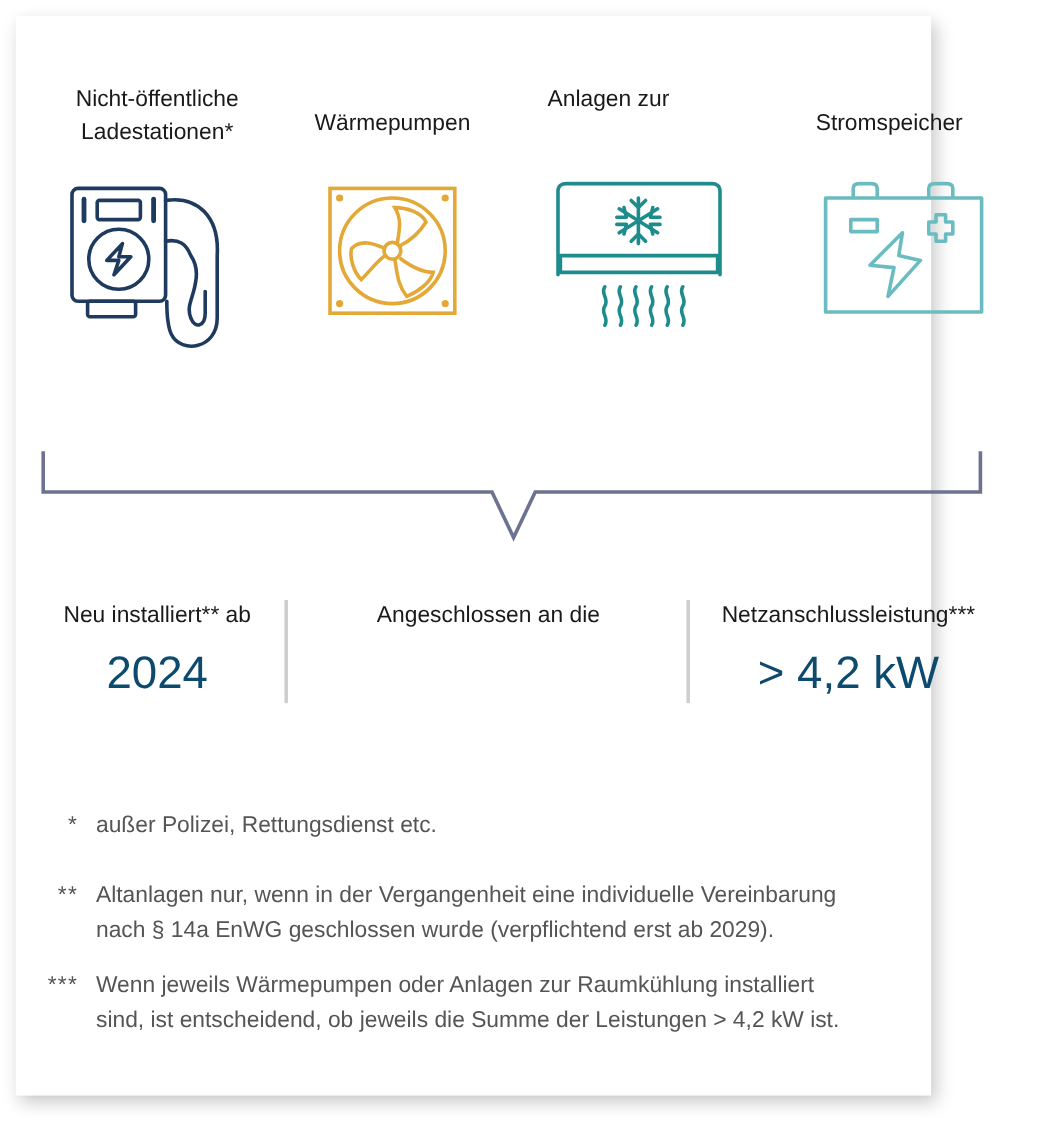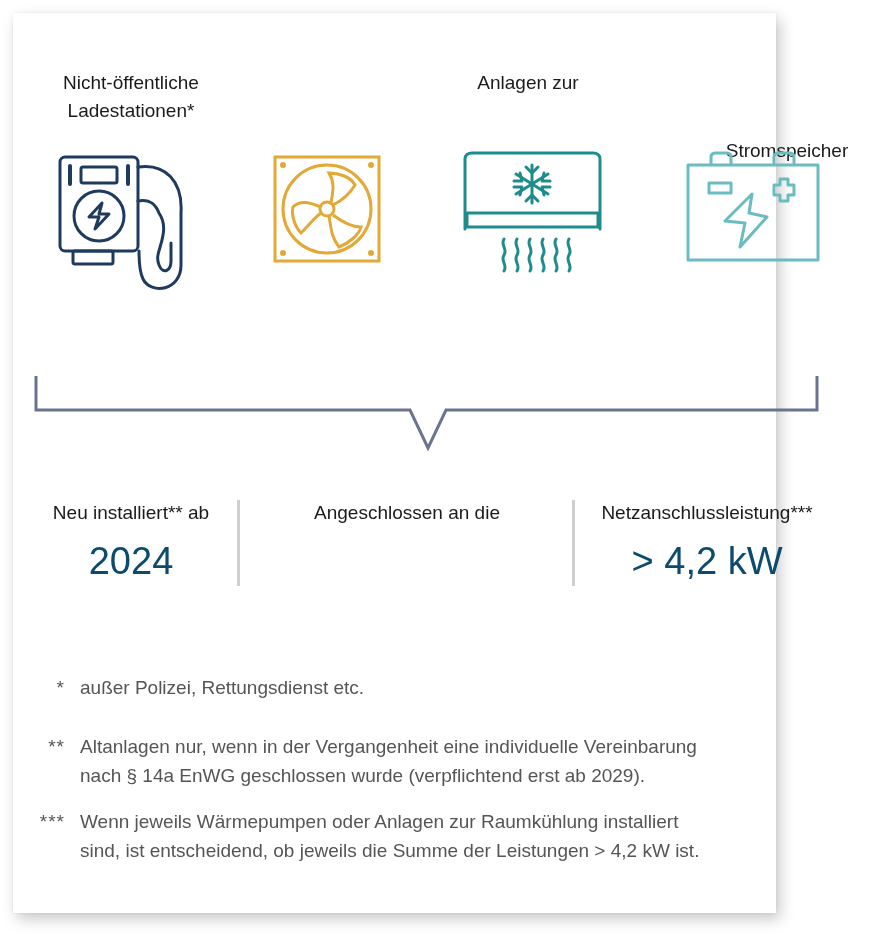--- a/index.html
+++ b/index.html
@@ -37,24 +37,27 @@
   </style>
 </head>
 <body>
 
 <div class="card">
 
   <div class="label" style="left:118px; top:56px;">
     <div>Nicht-öffentliche</div>
     <div>Ladestationen*</div>
   </div>
-  <div class="label" style="left:515px; top:56px;">
+  <div class="label" style="left:314px; top:76px;">
+    <div>Wärmepumpen</div>
+  </div>
+  <div class="label" style="left:494px; top:56px;">
     <div>Anlagen zur</div>
   </div>
-  <div class="label" style="left:774px; top:76px;margin-top:48px;">
+  <div class="label" style="left:728px; top:76px;">
     <div>Stromspeicher</div>
   </div>
 
   <svg class="icon" style="left:42px; top:140px;" width="130" height="140" viewBox="0 0 130 140">
     <g fill="none" stroke="#1f3a5f" stroke-width="3" stroke-linejoin="round" stroke-linecap="round">
       <rect x="5" y="4" width="78" height="94" rx="5"></rect>
       <rect x="26" y="14" width="36" height="16" rx="2"></rect>
       <line x1="15" y1="13" x2="15" y2="31" stroke-width="4"></line>
       <line x1="73" y1="13" x2="73" y2="31" stroke-width="4"></line>
       <circle cx="44" cy="63" r="25"></circle>

